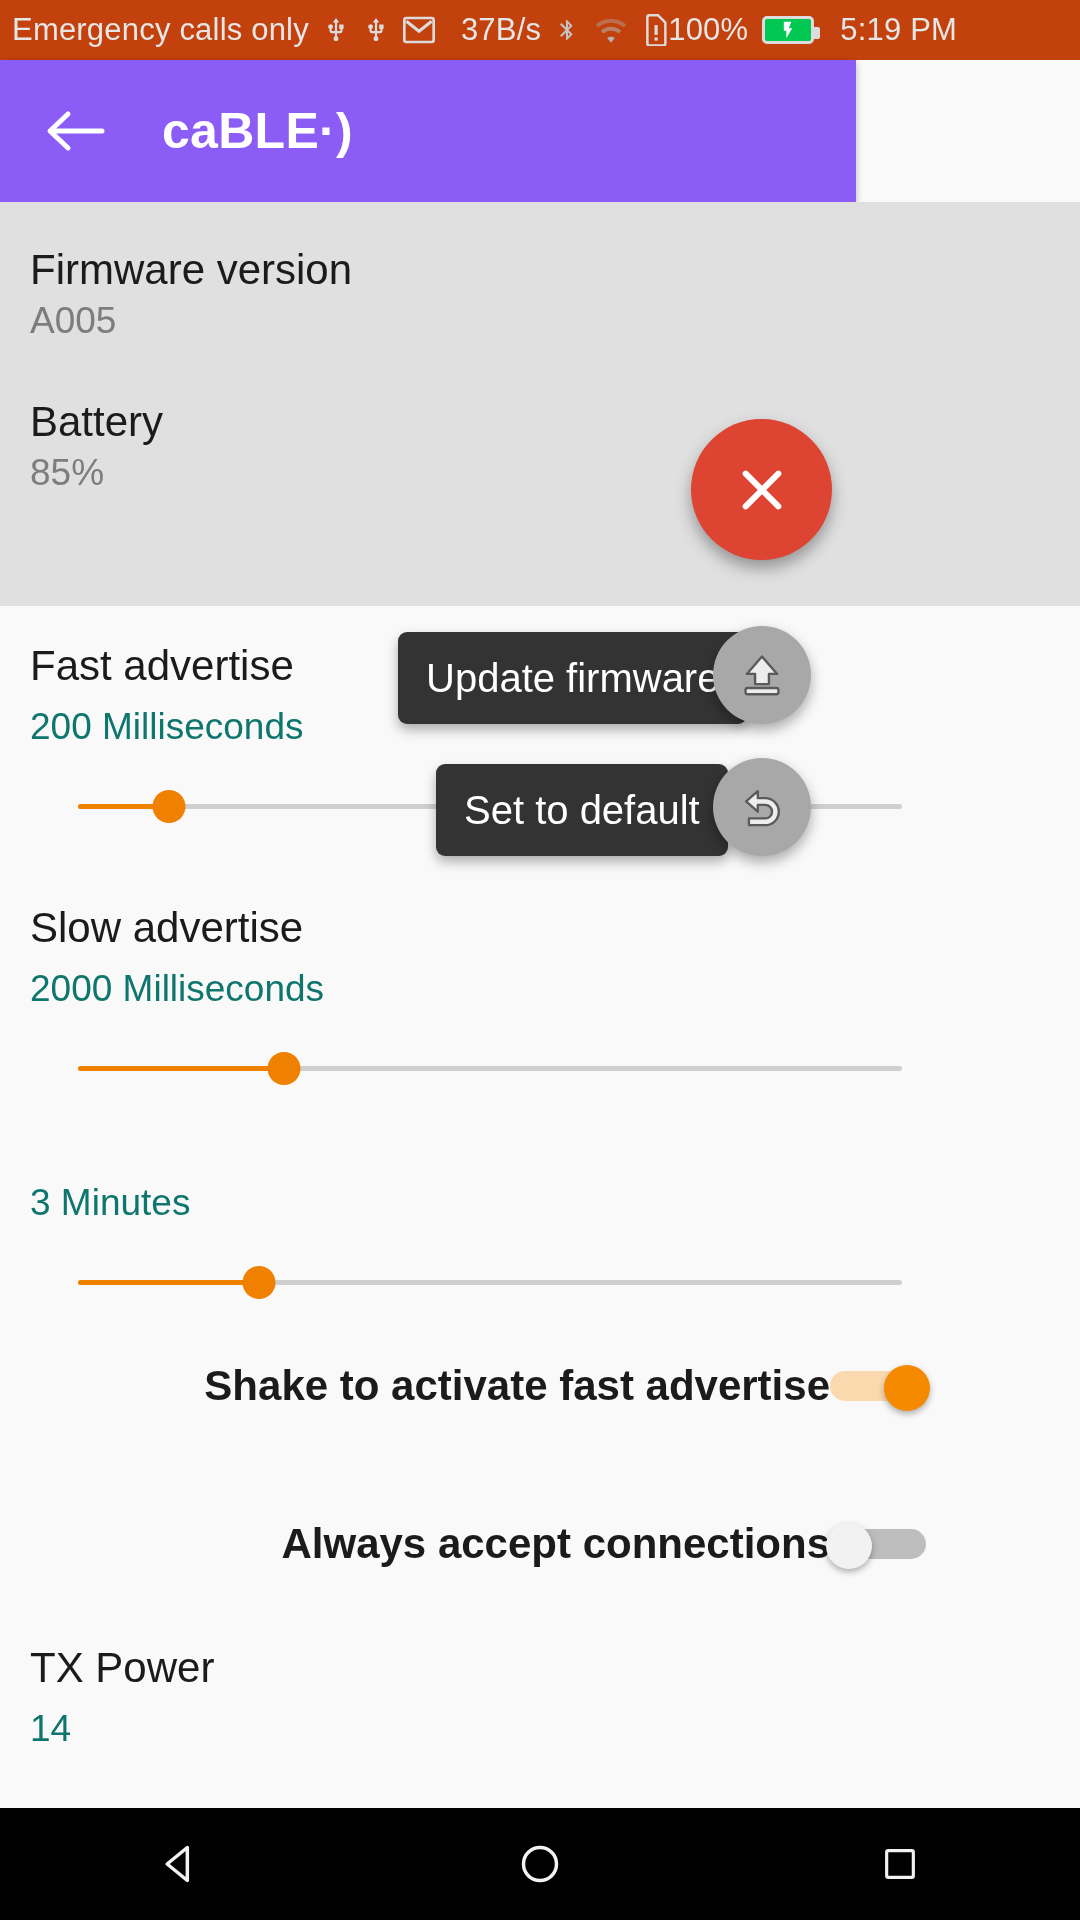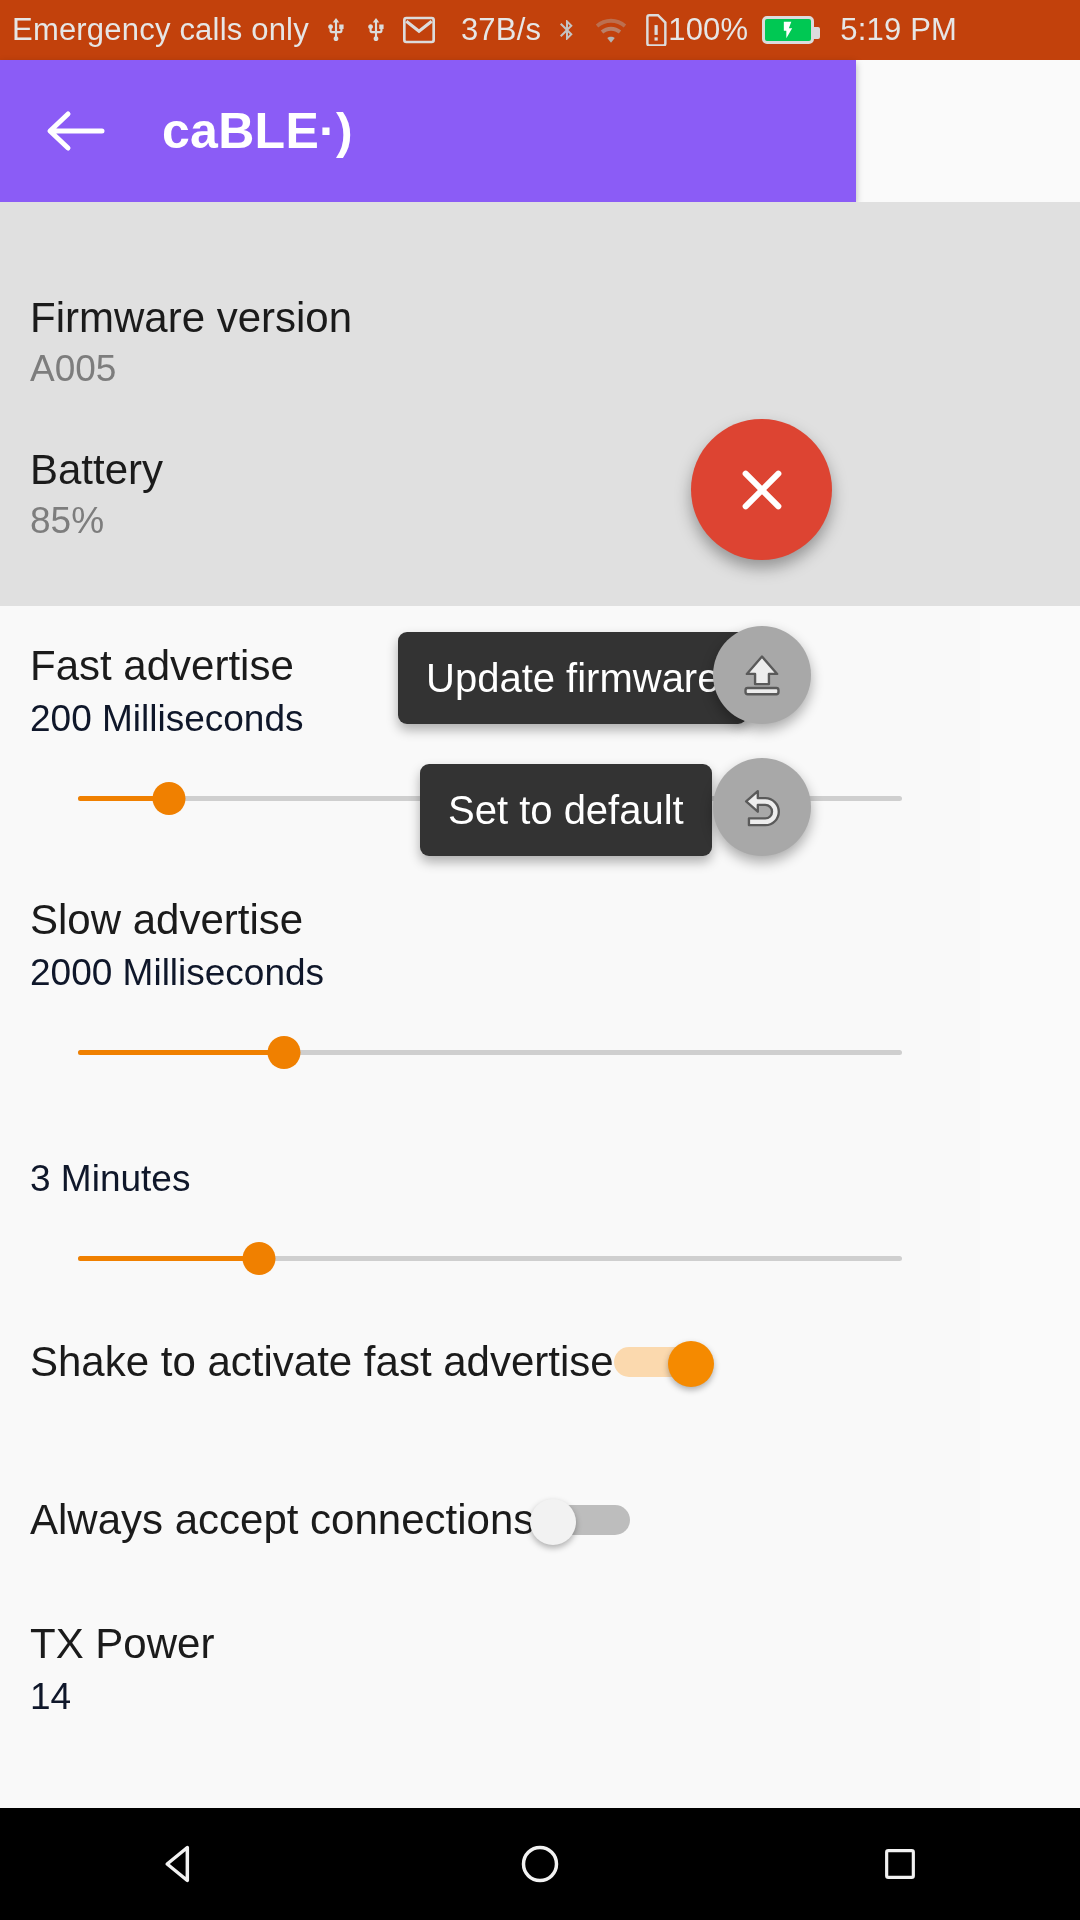--- a/index.html
+++ b/index.html
@@ -49,21 +49,21 @@
   .info-row{ padding:0 30px; }
   .info-title{ font-size:42px; color:#1b1b1b; }
   .info-sub{ font-size:37px; color:#7d7d7d; margin-top:6px; }
 
   
   .listsec{
     position:absolute; top:606px; left:0; width:980px; height:1234px;
     background:#f9f9f9;
   }
   .item-title{ font-size:42px; color:#1b1b1b; }
-  .item-sub{ font-size:37px; color:#0f172a; margin-top:8px; }
+  .item-sub{ font-size:37px; color:#0f766e; margin-top:16px; }
 
   
   .slider{
     position:relative; height:10px; margin:0 78px 0 78px;
   }
   .track{
     position:absolute; top:0; left:0; right:0; height:5px; background:#cfcfcf; border-radius:3px;
   }
   .fill{
     position:absolute; top:0; left:0; height:5px; background:#f08000; border-radius:3px;
@@ -106,21 +106,21 @@
   .tg-off .tg-track{ background:#bdbdbd; }
   .tg-off .tg-knob{ background:#f2f2f2; left:-4px; }
 
   
   .navbar{
     position:absolute; bottom:0; left:0; width:1080px; height:112px;
     background:#000000; display:flex; align-items:center; justify-content:space-around;
   }
   .nav-btn{ width:180px; display:flex; align-items:center; justify-content:center; }
 
-  .row-flex{ display:flex; align-items:center; justify-content:flex-start; padding:0 30px; }
+  .row-flex{ display:flex; align-items:center; justify-content:flex-end; padding:0 30px;font-weight:bold; }
 </style>
 </head>
 <body>
 
 <div id="screen">
 
   <div class="statusbar">
     <span class="sb-text">Emergency calls only</span>
     <span class="sb-gap"></span>
     <span class="sb-ico">
@@ -179,21 +179,21 @@
   <div class="appbar">
     <div class="back-btn">
       <svg width="62" height="46" viewBox="0 0 62 46">
         <path d="M58 23 H7 M24 6 L6 23 L24 40" fill="none" stroke="#ffffff" stroke-width="5" stroke-linecap="round" stroke-linejoin="round"></path>
       </svg>
     </div>
     <div class="appbar-title">caBLE·)</div>
   </div>
 
   <div class="infosec">
-    <div class="info-row" style="padding-top:44px;margin-top:48px;">
+    <div class="info-row" style="padding-top:44px;">
       <div class="info-title">Firmware version</div>
       <div class="info-sub">A005</div>
     </div>
     <div class="info-row" style="padding-top:56px;">
       <div class="info-title">Battery</div>
       <div class="info-sub">85%</div>
     </div>
   </div>
 
   <div class="listsec">
@@ -256,21 +256,21 @@
   </div>
 
   <div class="tooltip" style="left:398px; top:632px;">Update firmware</div>
   <div class="mini-fab" style="left:713px; top:626px;">
     <svg width="52" height="52" viewBox="0 0 24 24">
       <path d="M12 3.5 L19 11.5 H15.2 V16.2 H8.8 V11.5 H5 Z" fill="#ededed" stroke="#5a5a5a" stroke-width="1.1" stroke-linejoin="round"></path>
       <rect x="4.4" y="18" width="15.2" height="2.9" rx="1" fill="#ededed" stroke="#5a5a5a" stroke-width="1.1"></rect>
     </svg>
   </div>
 
-  <div class="tooltip" style="left:420px; top:764px;">Set to default</div>
+  <div class="tooltip" style="left:436px; top:764px;">Set to default</div>
   <div class="mini-fab" style="left:713px; top:758px;">
     <svg width="56" height="56" viewBox="0 0 24 24">
       <path d="M10.2 5.2 L5.2 9.6 L10.2 14 V11.1 H13.4 a2.9 2.9 0 0 1 0 5.8 H6.4 v2.9 h7 a5.8 5.8 0 0 0 0-11.6 h-3.2 Z" fill="#ededed" stroke="#5a5a5a" stroke-width="1" stroke-linejoin="round"></path>
     </svg>
   </div>
 
   <div class="navbar">
     <div class="nav-btn">
       <svg width="44" height="44" viewBox="0 0 24 24">
           <path d="M16 3 L5 12 L16 21 Z" fill="none" stroke="#f2f2f2" stroke-width="1.9" stroke-linejoin="round"></path>

